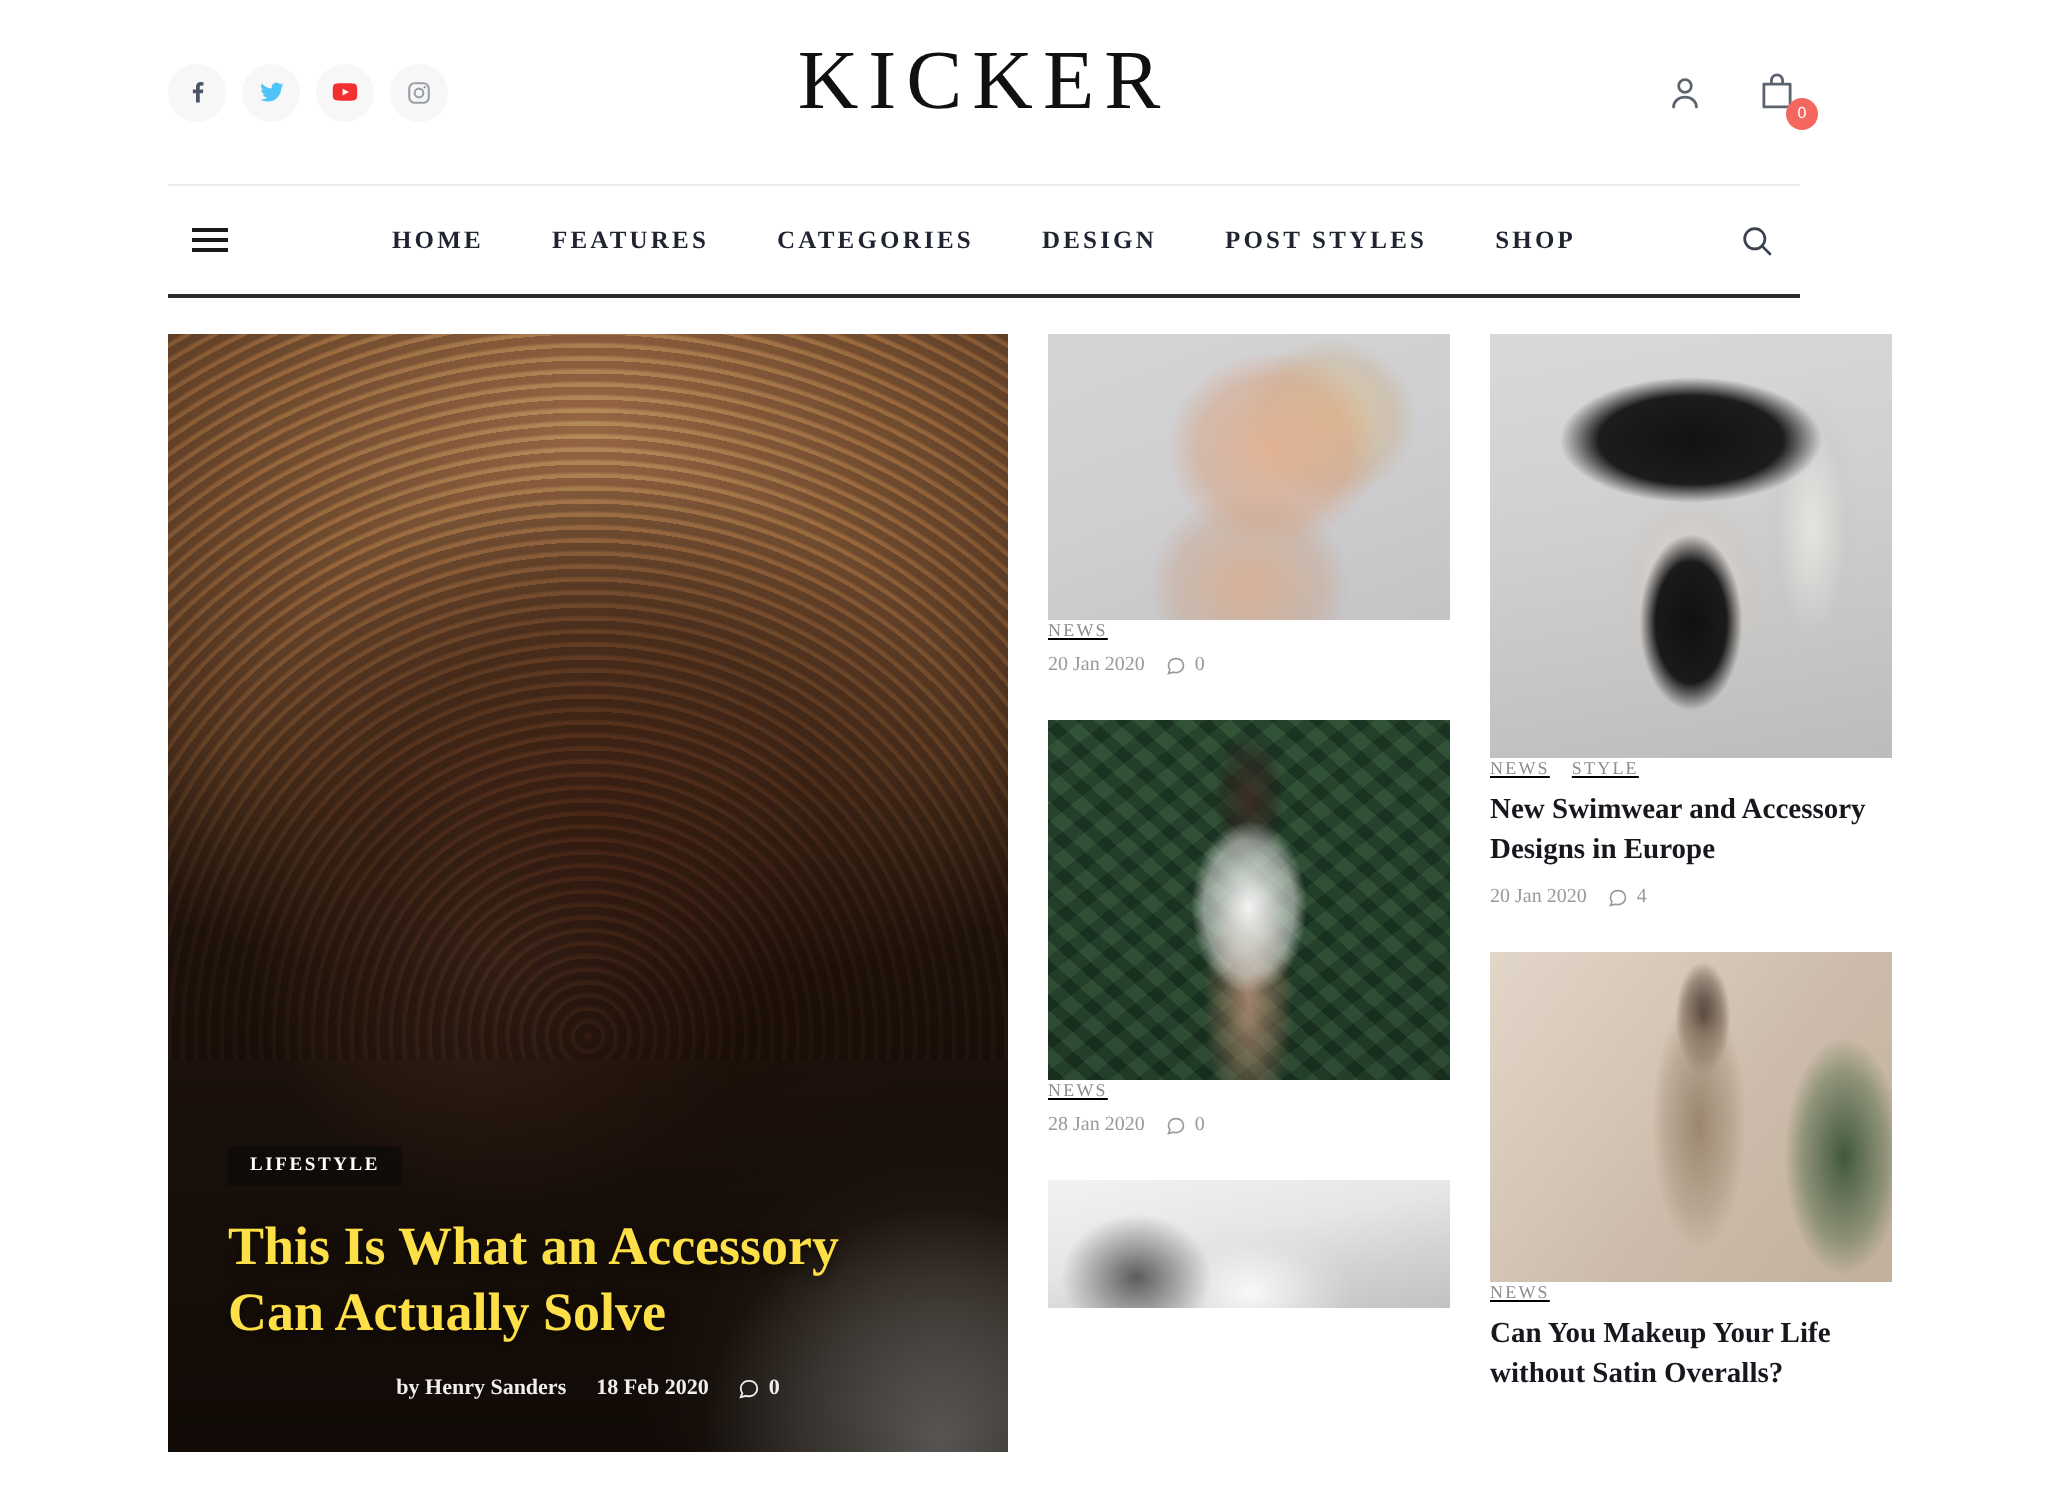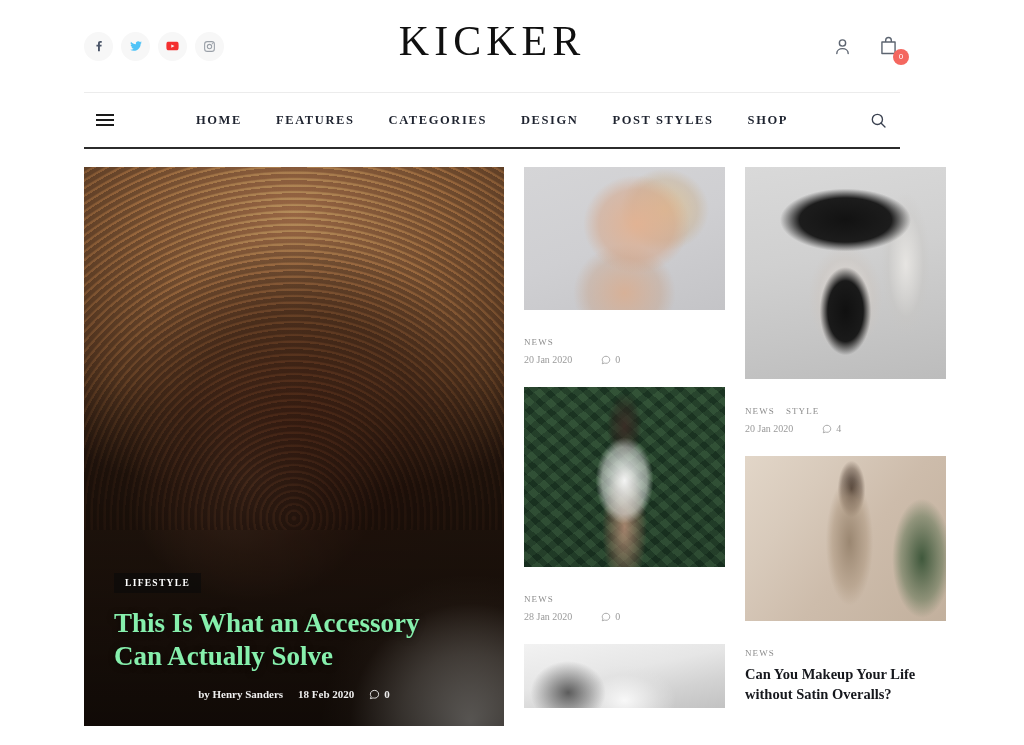--- a/index.html
+++ b/index.html
@@ -227,21 +227,21 @@
     color: #ffffff;
     font-family: "Liberation Serif", serif;
     font-size: 9.5px;
     font-weight: 700;
     letter-spacing: 1.3px;
     padding: 5px 11px;
     margin-bottom: 14px;
   }
   .hero-title {
     font-family: "Liberation Serif", serif;
-    color: #86efac;
+    color: #fde047;
     font-size: 27px;
     line-height: 1.25;
     font-weight: 700;
     margin-bottom: 14px;
     text-shadow: 0 1px 6px rgba(0,0,0,0.5);
   }
   .hero-meta {
     display: flex;
     justify-content: center;
     align-items: center;
@@ -258,42 +258,43 @@
   .card-img {
     width: 201px;
     display: block;
     background: #ddd;
     position: relative;
     overflow: hidden;
   }
   .cats {
     display: flex;
     gap: 11px;
-    margin: 27px 0 7px 0;
+    margin: 0 0 7px 0;
+    text-decoration: underline;
   }
   .cat {
     font-family: "Liberation Serif", serif;
     font-size: 9px;
     letter-spacing: 1.1px;
     color: #8d8d8d;
     font-weight: 400;
     cursor: pointer;
   }
   .card-title {
     font-family: "Liberation Serif", serif;
     font-size: 14.5px;
     line-height: 1.35;
     color: #16181d;
     font-weight: 700;
     margin-bottom: 8px;
   }
   .card-meta {
     display: flex;
     align-items: center;
-    gap: 29px;
+    gap: 11px;
     font-family: "Liberation Serif", serif;
     font-size: 10px;
     color: #9a9a9a;
   }
   .card-meta .cm { display: inline-flex; align-items: center; gap: 4px; }
 
   
   .img-blonde {
     height: 143px;
     background:
@@ -482,20 +483,21 @@
     </div>
 
     <div class="col-right">
 
       <div class="card">
         <div class="card-img img-hat-bw"></div>
         <div class="cats">
           <span class="cat">NEWS</span>
           <span class="cat">STYLE</span>
         </div>
+        <div class="card-title">New Swimwear and Accessory Designs in Europe</div>
         <div class="card-meta">
           <span>20 Jan 2020</span>
           <span class="cm">
             <svg width="10" height="10" viewBox="0 0 24 24" fill="none" stroke="#9a9a9a" stroke-width="2">
               <path d="M21 11.5a8.4 8.4 0 0 1-9 8.4 9.9 9.9 0 0 1-3.2-.5L3 21l1.7-4.6A8.2 8.2 0 0 1 3 11.5a8.4 8.4 0 0 1 9-8.4 8.4 8.4 0 0 1 9 8.4z"></path>
             </svg>
             <span>4</span>
           </span>
         </div>
       </div>

